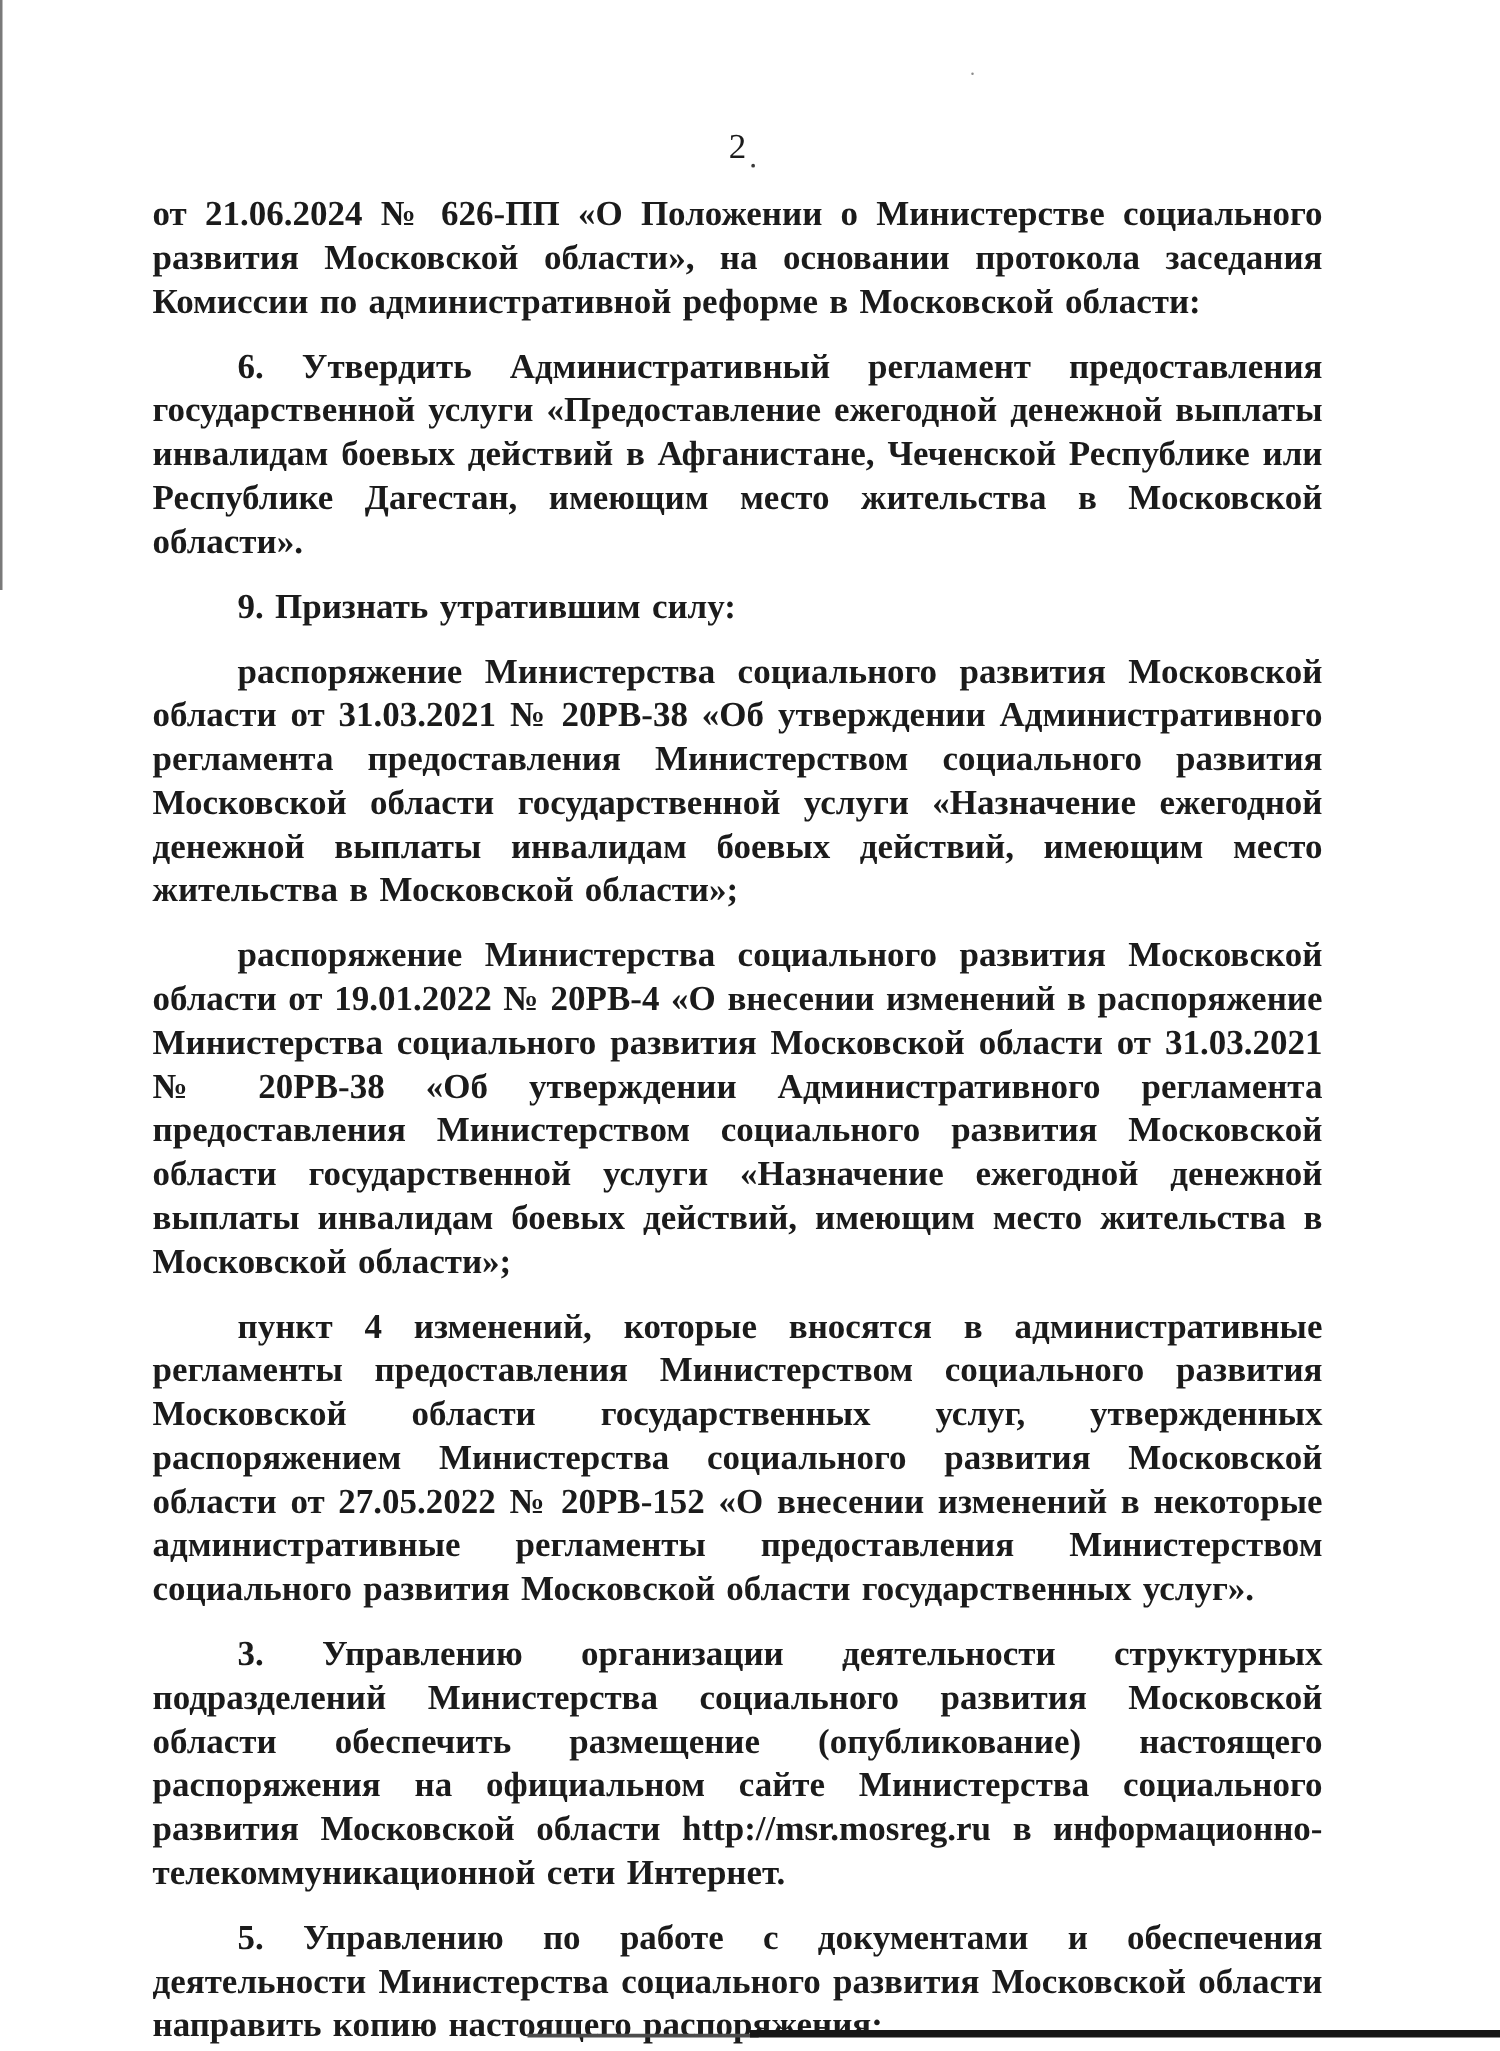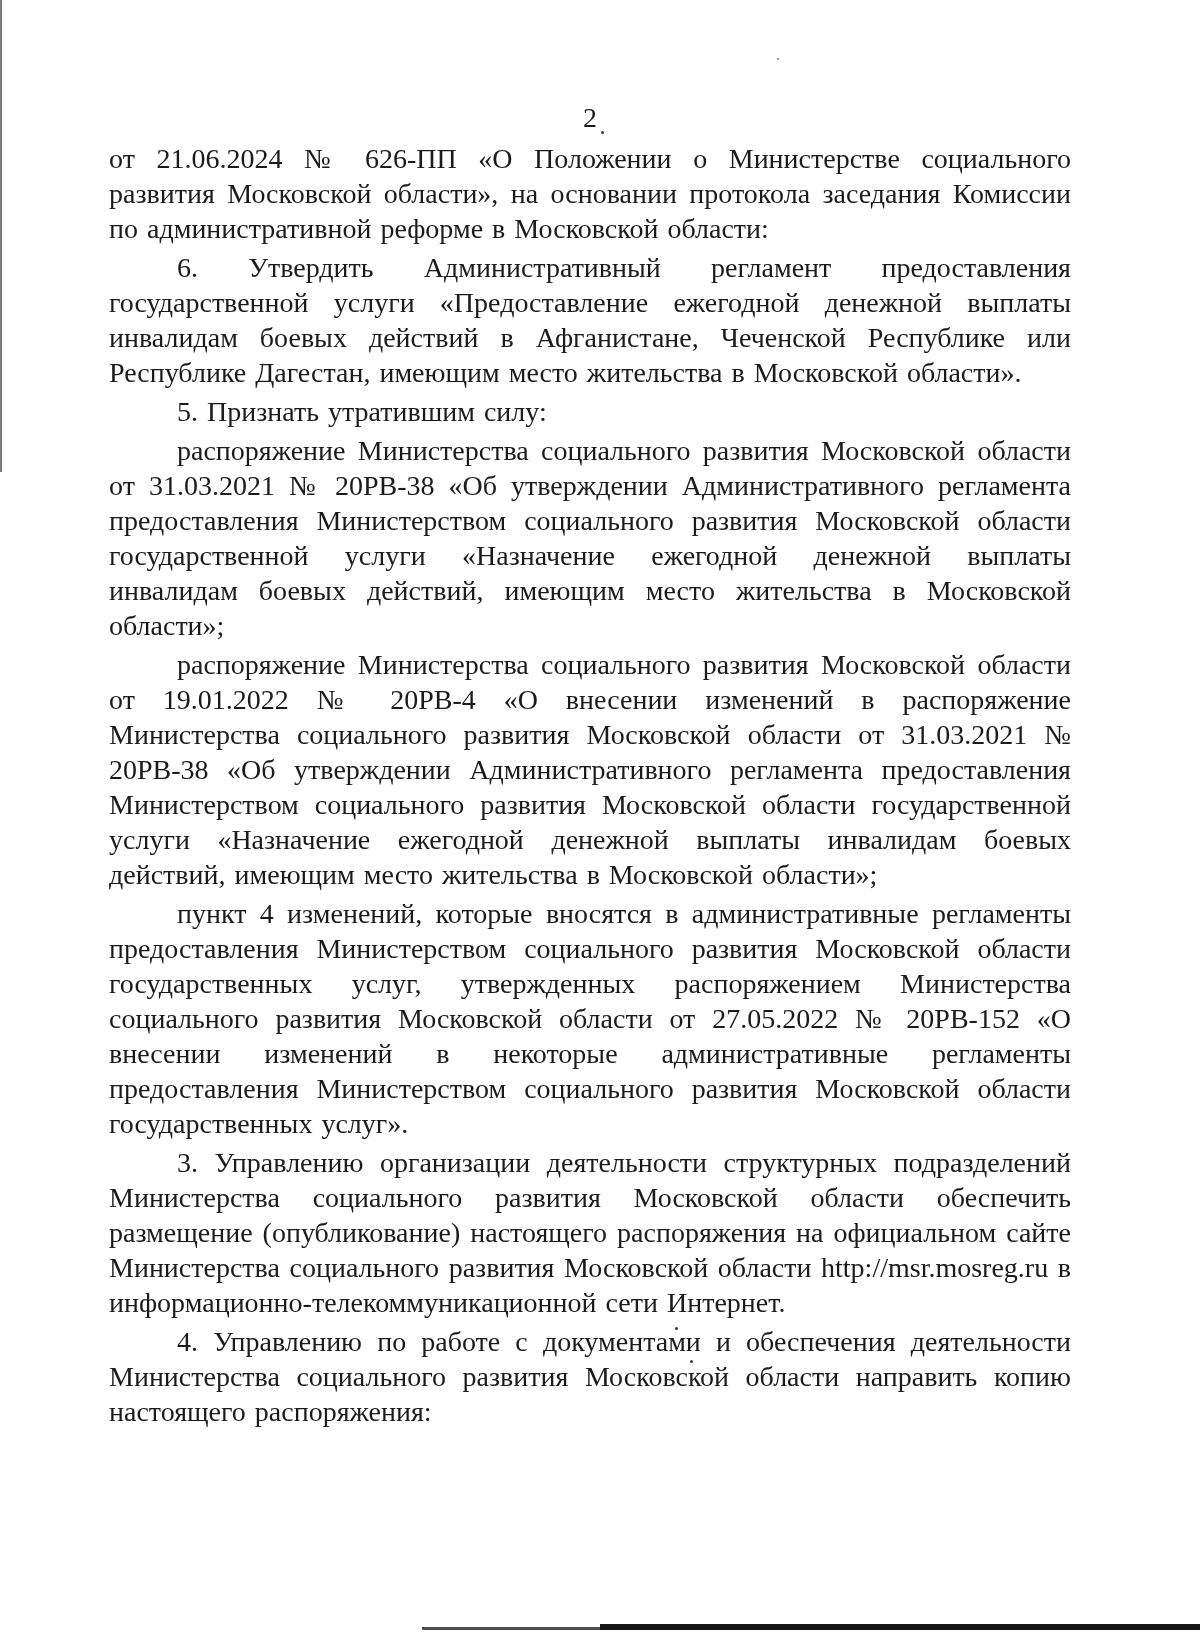--- a/index.html
+++ b/index.html
@@ -29,22 +29,23 @@
       position: absolute;
       top: 137px;
       left: 105px;
       width: 970px;
       font-size: 28px;
       line-height: 35px;
       text-align: justify;
       word-spacing: 2px;
     }
     .para {
-      margin: 4px;
+      margin: 17px;
       padding: 0;
+      font-weight: bold;
     }
     .para.indent {
       text-indent: 68px;
     }
     
     .artifact-left-line {
       position: absolute;
       left: 0;
       top: 0;
       width: 2px;
@@ -80,26 +81,26 @@
     .speckle-4 { left: 777px; top: 58px; width: 2px; height: 2px; background: #8a8a8a; }
   </style>
 </head>
 <body>
 
 <div class="page-number">2</div>
 
 <div class="content">
   <p class="para">от 21.06.2024 № 626-ПП «О Положении о Министерстве социального развития Московской области», на основании протокола заседания Комиссии по административной реформе в Московской области:</p>
   <p class="para indent">6. Утвердить Административный регламент предоставления государственной услуги «Предоставление ежегодной денежной выплаты инвалидам боевых действий в Афганистане, Чеченской Республике или Республике Дагестан, имеющим место жительства в Московской области».</p>
-  <p class="para indent">5. Признать утратившим силу:</p>
+  <p class="para indent">9. Признать утратившим силу:</p>
   <p class="para indent">распоряжение Министерства социального развития Московской области от 31.03.2021 № 20РВ-38 «Об утверждении Административного регламента предоставления Министерством социального развития Московской области государственной услуги «Назначение ежегодной денежной выплаты инвалидам боевых действий, имеющим место жительства в Московской области»;</p>
   <p class="para indent">распоряжение Министерства социального развития Московской области от 19.01.2022 № 20РВ-4 «О внесении изменений в распоряжение Министерства социального развития Московской области от 31.03.2021 № 20РВ-38 «Об утверждении Административного регламента предоставления Министерством социального развития Московской области государственной услуги «Назначение ежегодной денежной выплаты инвалидам боевых действий, имеющим место жительства в Московской области»;</p>
   <p class="para indent">пункт 4 изменений, которые вносятся в административные регламенты предоставления Министерством социального развития Московской области государственных услуг, утвержденных распоряжением Министерства социального развития Московской области от 27.05.2022 № 20РВ-152 «О внесении изменений в некоторые административные регламенты предоставления Министерством социального развития Московской области государственных услуг».</p>
   <p class="para indent">3. Управлению организации деятельности структурных подразделений Министерства социального развития Московской области обеспечить размещение (опубликование) настоящего распоряжения на официальном сайте Министерства социального развития Московской области http://msr.mosreg.ru в информационно-телекоммуникационной сети Интернет.</p>
-  <p class="para indent">4. Управлению по работе с документами и обеспечения деятельности Министерства социального развития Московской области направить копию настоящего распоряжения:</p>
+  <p class="para indent">5. Управлению по работе с документами и обеспечения деятельности Министерства социального развития Московской области направить копию настоящего распоряжения:</p>
 </div>
 
 <div class="artifact-left-line"></div>
 <div class="artifact-bottom-bar-thin"></div>
 <div class="artifact-bottom-bar-thick"></div>
 <div class="speckle speckle-1"></div>
 <div class="speckle speckle-2"></div>
 <div class="speckle speckle-3"></div>
 <div class="speckle speckle-4"></div>
 

